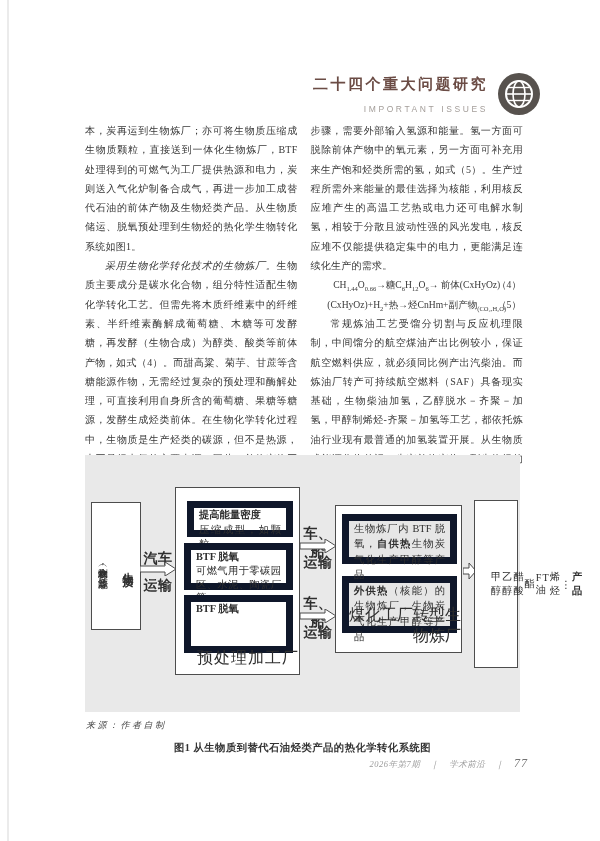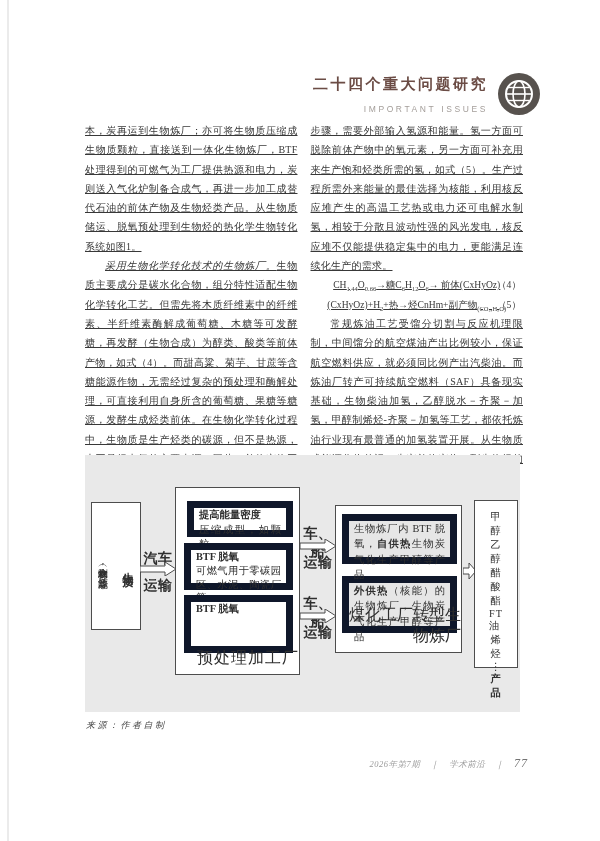--- a/index.html
+++ b/index.html
@@ -11,21 +11,21 @@
   .header{position:absolute;top:72px;right:55px;display:flex;align-items:center;gap:9px;}
   .header-text{text-align:right;}
   .header-cn{font-size:15px;font-weight:600;letter-spacing:2.5px;color:#6b4c45;white-space:nowrap;}
   .header-en{font-size:8.5px;letter-spacing:2.6px;color:#a39d99;margin-top:10px;
              font-family:"Liberation Sans",sans-serif;white-space:nowrap;}
   .globe{width:44px;height:44px;display:block;}
 
   
   .cols{position:absolute;left:85px;top:121px;width:438px;display:flex;gap:13px;
         font-size:10px;line-height:19.3px;letter-spacing:0.25px;text-align:justify;color:#383838;}
-  .col{width:212.5px;text-decoration:underline;}
+  .col{width:212.5px;}
   .col p{margin:0;}
   .indent{text-indent:2em;}
   .kai{font-style:italic;font-weight:500;}
 
   .formula{position:relative;text-align:center;font-size:9.6px;letter-spacing:0;height:19.3px;
            white-space:nowrap;}
   .formula sub{font-size:6.5px;letter-spacing:0;}
   .formula .num{position:absolute;right:2px;top:0;font-size:9.6px;}
 
   
@@ -35,21 +35,21 @@
   .subbox{position:absolute;background:#fff;border:7px solid #0f172a;box-sizing:border-box;
           padding:0 5px;text-align:justify;}
   .subbox-gray{background:#e6e6e6;}
   .dhead{font-weight:700;}
   .boxlabel{position:absolute;bottom:5px;left:0;width:100%;text-align:right;font-weight:400;
             font-size:16px;letter-spacing:1px;}
   .vtext{position:absolute;top:0;height:100%;writing-mode:vertical-rl;text-align:center;}
   .arrow-label{position:absolute;width:42px;text-align:center;font-size:14px;font-weight:600;
                letter-spacing:0.5px;}
   .blockarrow{position:absolute;display:block;}
-  .products{display:flex;flex-direction:column;align-items:center;justify-content:space-between;
+  .products{display:flex;flex-direction:row;align-items:center;justify-content:space-between;
             padding:9px 16px;font-size:10.2px;letter-spacing:1px;}
   .prod-label{font-weight:700;}
 
   .fig-source{position:absolute;left:86px;top:719px;font-size:9px;font-style:italic;
               letter-spacing:2.5px;color:#4a4a4a;}
   .fig-caption{position:absolute;left:85px;top:741px;width:435px;text-align:center;
                font-weight:700;font-size:10.3px;letter-spacing:0.5px;color:#333;}
 
   .footer{position:absolute;top:756px;right:68px;display:flex;align-items:baseline;gap:10px;
           font-style:italic;color:#9a9a9a;font-size:8.5px;letter-spacing:0.5px;}
@@ -151,20 +151,21 @@
       <span>醋酸</span>
       <span>酯</span>
       <span>FT油</span>
       <span>烯烃</span>
       <span>⋮</span>
       <span class="prod-label">产品</span>
     </div>
   </div>
 
   <div class="fig-source">来源：作者自制</div>
+  <div class="fig-caption">图1 从生物质到替代石油烃类产品的热化学转化系统图</div>
 
   <div class="footer">
     <span>2026年第7期</span>
     <span>｜</span>
     <span>学术前沿</span>
     <span>｜</span>
     <span class="pageno">77</span>
   </div>
 </div>
 

